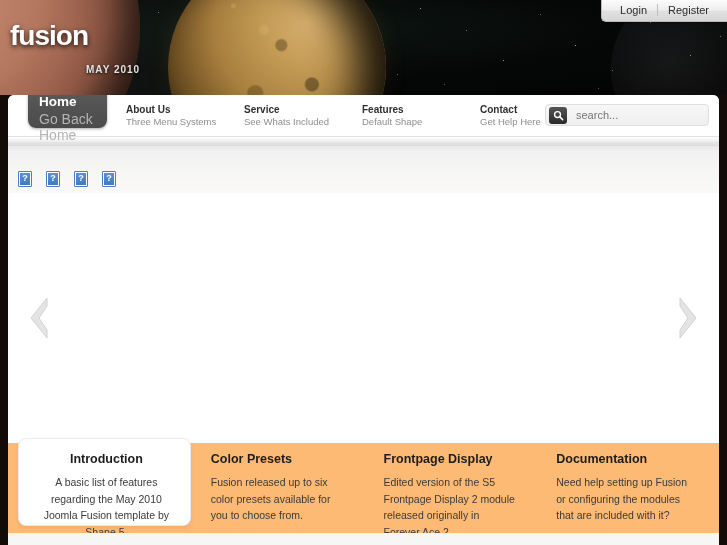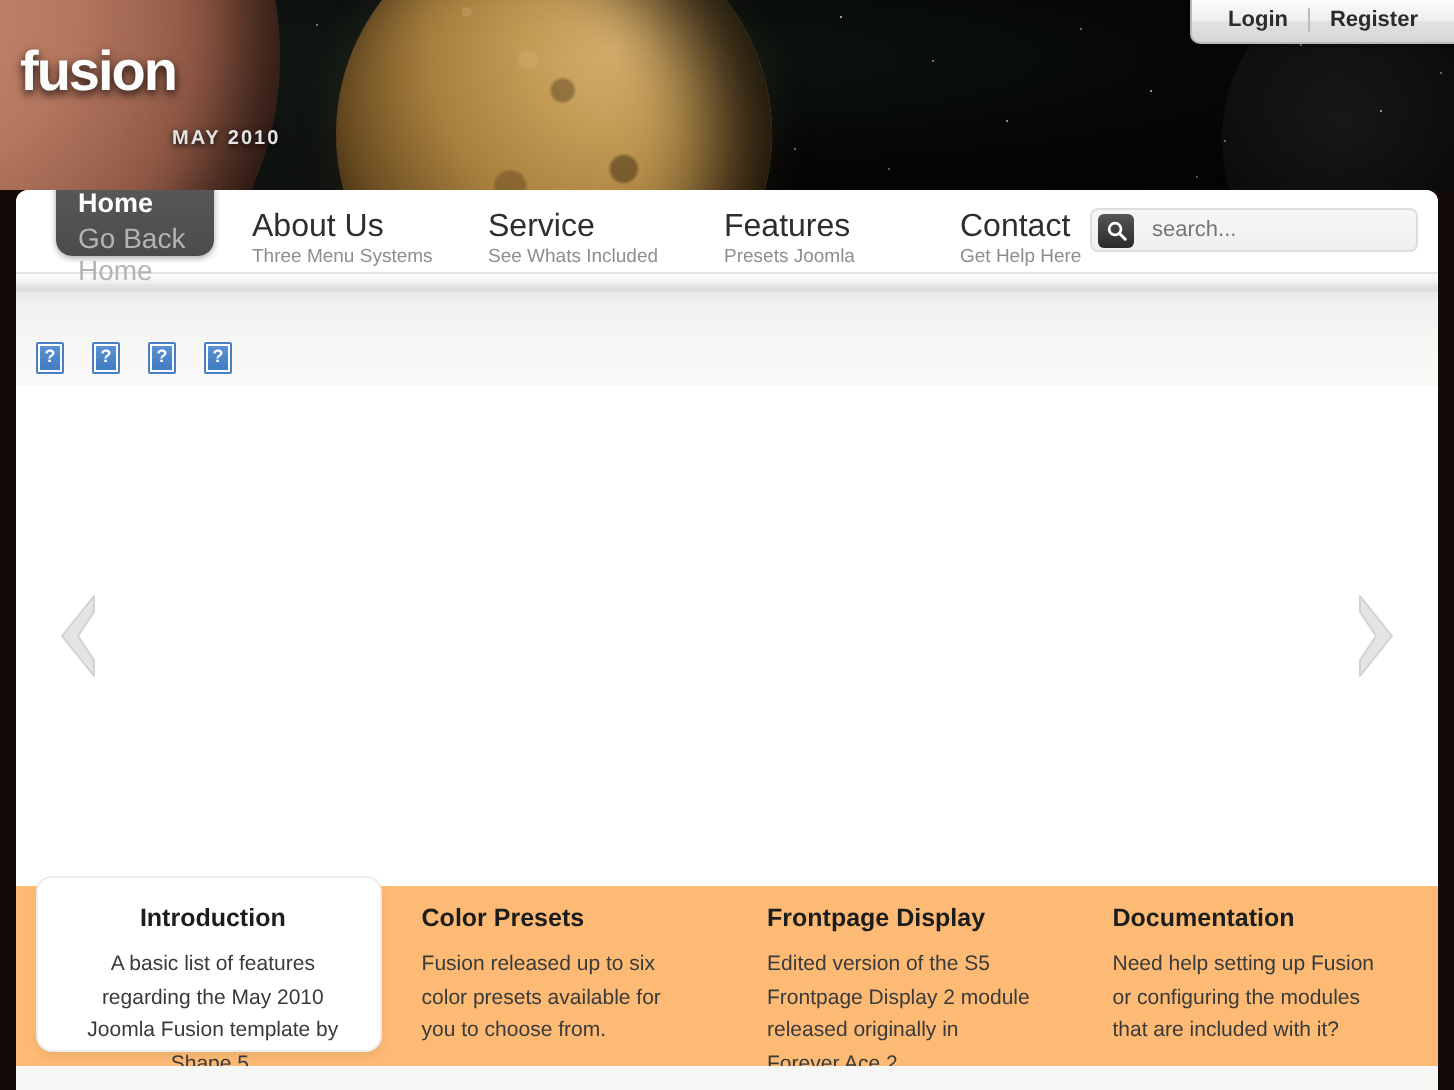--- a/index.html
+++ b/index.html
@@ -70,21 +70,21 @@
   .loginbar {
     position: absolute; right: 0px; top: 0px;
     background: linear-gradient(to bottom, #fbfbfb 0%, #eeeeee 48%, #e1e1e1 52%, #d6d6d6 100%);
     border: 1px solid #b9b9b9; border-top: none; border-right: none;
     border-radius: 0 0 0 5px;
     padding: 3px 10px 4px 10px;
     display: flex; align-items: center; gap: 2px;
     box-shadow: 0 1px 2px rgba(0,0,0,0.35);
   }
   .loginbar a {
-    font-size: 11px; font-weight: bold; color: #2b2b2b;
+    font-size: 11px; font-weight: normal; color: #2b2b2b;
     text-decoration: none; padding: 1px 8px;
   }
   .loginbar .sep { width: 1px; height: 12px; background: #bcbcbc; }
 
   
   .body-wrap {
     position: absolute; left: 8px; top: 95px; width: 711px; height: 450px;
     background: #fdba74;
     border-radius: 6px 6px 0 0;
     overflow: hidden;
@@ -103,21 +103,21 @@
     background: linear-gradient(to bottom, #5e5e5e 0%, #555555 40%, #4b4b4b 100%);
     border-radius: 7px 7px 8px 8px;
     box-shadow: 0 1px 3px rgba(0,0,0,0.35);
     padding: 12px 0 0 11px;
   }
   .tab-home .mtitle { color: #ffffff; font-size: 13.5px; font-weight: bold; line-height: 1.1; }
   .tab-home .msub { color: #b4b4b4; font-size: 14px; margin-top: 1px; }
 
   .menu-rest { position: absolute; left: 118px; top: 9px; display: flex; }
   .mi { width: 118px; }
-  .mi .mtitle { font-size: 16px; font-weight: normal; color: #2e2e2e; line-height: 1.2; }
+  .mi .mtitle { font-size: 10px; font-weight: bold; color: #2e2e2e; line-height: 1.2; }
   .mi .msub { font-size: 9.5px; color: #8e8e8e; margin-top: 0; }
 
   
   .searchbox {
     position: absolute; right: 10px; top: 9px;
     width: 164px; height: 22px;
     background: linear-gradient(to bottom, #f7f7f7 0%, #efefef 100%);
     border: 1px solid #dedede; border-radius: 4px;
     display: flex; align-items: center; padding: 0 3px;
   }
@@ -243,21 +243,21 @@
         <div class="mi">
           <div class="mtitle">About Us</div>
           <div class="msub">Three Menu Systems</div>
         </div>
         <div class="mi">
           <div class="mtitle">Service</div>
           <div class="msub">See Whats Included</div>
         </div>
         <div class="mi">
           <div class="mtitle">Features</div>
-          <div class="msub">Presets Joomla</div>
+          <div class="msub">Default Shape</div>
         </div>
         <div class="mi">
           <div class="mtitle">Contact</div>
           <div class="msub">Get Help Here</div>
         </div>
       </div>
 
       <div class="searchbox">
         <div class="search-btn">
           <svg width="11" height="11" viewBox="0 0 16 16">

